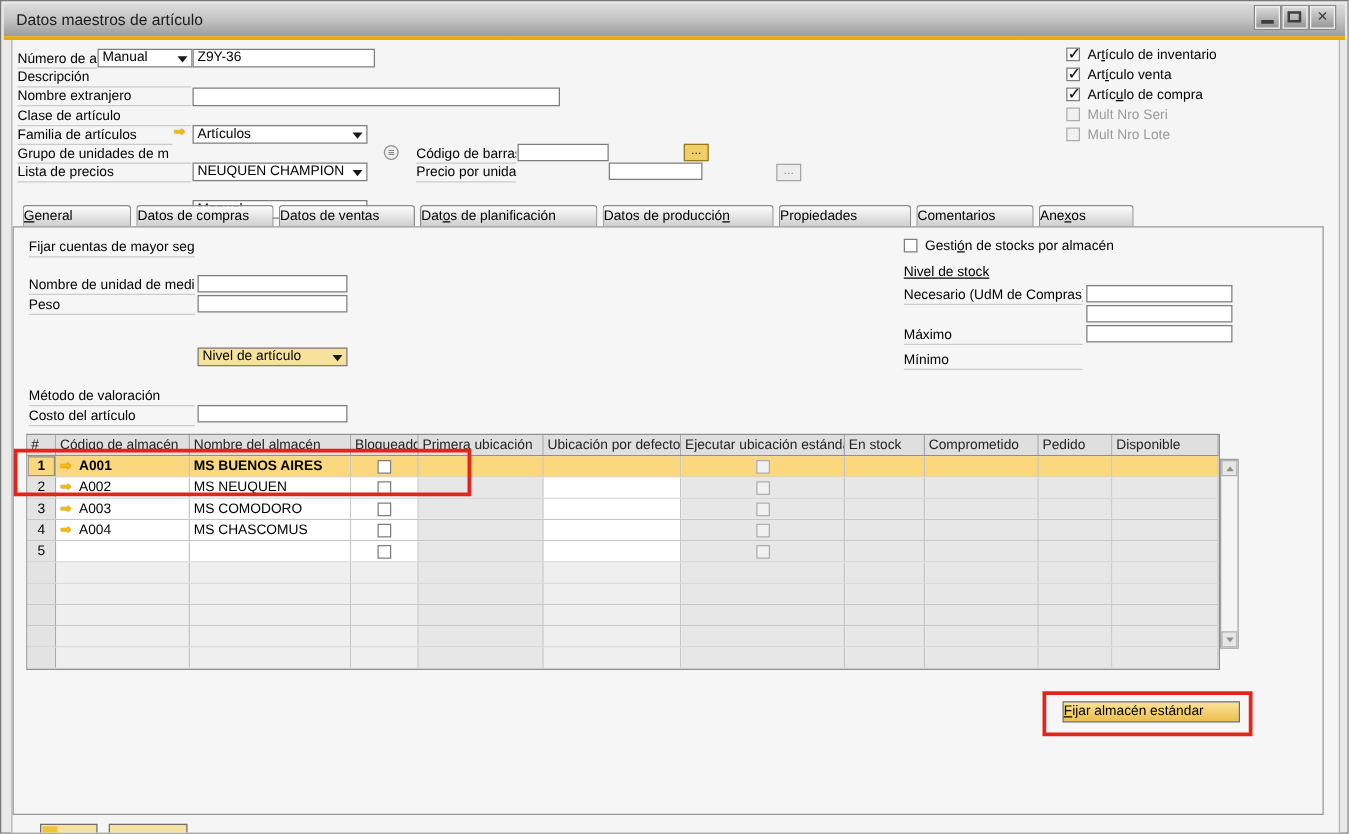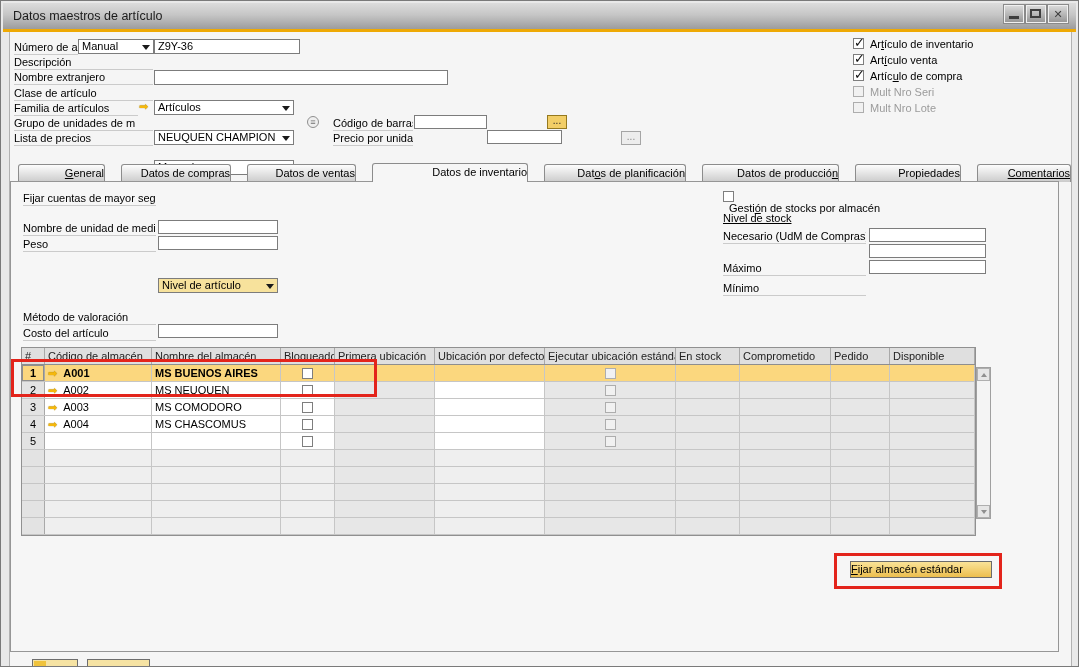--- a/index.html
+++ b/index.html
@@ -26,21 +26,21 @@
   .dotsbtn{background:#F2CE67;border:1px solid #95791F;font-size:10px;color:#222;text-align:center;line-height:10px;box-sizing:border-box;cursor:default;}
   .dotsbtn.gray{background:#EDEDED;border-color:#A5A5A5;color:#8A8A8A;}
   .flagrow{display:flex;align-items:flex-start;height:16px;}
   .flagrow .cblbl{font-size:11px;margin-left:6px;line-height:12px;color:#000;}
   .flagrow .cblbl.dim{color:#9B9B9B;}
   
   #link-arrow-familia,.linkarrow{color:#F5B80C;text-shadow:0 0 1px #8A6A00;font-size:11px;line-height:11px;}
   #uom-circle-icon{width:12px;height:12px;border:1px solid #8F8F8F;border-radius:50%;background:#EFEFEF;color:#6F6F6F;font-size:9px;line-height:11px;text-align:center;box-sizing:border-box;}
   
   #tabbar{left:17px;top:162px;height:19px;display:flex;align-items:flex-end;}
-  .tab{height:18px;box-sizing:border-box;border:1px solid #8C8C8C;border-bottom:none;border-radius:3px 3px 0 0;background:linear-gradient(180deg,#FDFDFD,#CBCBCB);font-size:11px;text-align:right;line-height:17px;margin-right:16px;color:#000;white-space:nowrap;overflow:hidden;cursor:default;}
+  .tab{height:18px;box-sizing:border-box;border:1px solid #8C8C8C;border-bottom:none;border-radius:3px 3px 0 0;background:linear-gradient(180deg,#FDFDFD,#CBCBCB);font-size:11px;text-align:left;line-height:17px;margin-right:4px;color:#000;white-space:nowrap;overflow:hidden;cursor:default;}
   .tab.active{background:#F6F6F6;height:19px;position:relative;z-index:3;}
   
   #tabpanel{left:9px;top:180px;width:1049px;height:471px;border:1px solid #969696;background:#F6F6F6;box-sizing:border-box;}
   .underlined{text-decoration:underline;}
   .heading{font-size:11px;color:#000;}
   
   #whs-table{left:20px;top:346px;width:953px;border:1px solid #909090;background:#FFF;}
   .trow{display:flex;height:17px;box-sizing:border-box;border-bottom:1px solid #C6C6C6;}
   .trow.thead{border-bottom:1px solid #8E8E8E;}
   .tc{box-sizing:border-box;border-right:1px solid #C6C6C6;font-size:11px;padding:0 3px;display:flex;align-items:center;white-space:nowrap;overflow:hidden;flex:none;color:#000;}
@@ -140,34 +140,33 @@
       <div class="flagrow">
         <span class="cb disabled"></span>
         <span class="cblbl dim">Mult Nro Lote</span>
       </div>
     </div>
 
   <div class="abs" id="tabbar">
       <div class="tab" style="width: 87px;"><u>G</u>eneral</div>
       <div class="tab" style="width: 110px;">Datos de compras</div>
       <div class="tab" style="width: 109px;">Datos de ventas</div>
-      <div class="tab active" style="width: 156px;">Datos de inventario</div>
       <div class="tab" style="width: 142px;">Dat<u>o</u>s de planificación</div>
       <div class="tab" style="width: 137px;">Datos de producció<u>n</u></div>
       <div class="tab" style="width: 106px;">Propiedades</div>
-      <div class="tab" style="width: 94px; text-decoration: underline;">Comentarios</div>
+      <div class="tab" style="width: 94px;">Comentarios</div>
       <div class="tab" style="width: 76px;">Ane<u>x</u>os</div>
     </div>
 
   <div class="abs" id="tabpanel"></div>
 
   <div class="abs lbl" style="left:22px;top:191px;width:133px;">Fijar cuentas de mayor seg</div>
   <div class="abs inputbox combo gold" style="left:157px;top:188px;width:120px;height:15px;"><span>Nivel de artículo</span><span class="arr"></span></div>
 
-  <div class="abs flagrow" style="left:722px;top:190px;flex-direction:column;">
+  <div class="abs flagrow" style="left:722px;top:190px;">
     <span class="cb"></span>
     <span class="cblbl">Gesti<u>ó</u>n de stocks por almacén</span>
   </div>
   <div class="abs heading underlined" style="left:722px;top:211px;">Nivel de stock</div>
   <div class="abs lbl" style="left:722px;top:229px;width:143px;">Necesario (UdM de Compras)</div>
   <div class="abs inputbox" style="left:868px;top:227px;width:117px;height:14px;"></div>
   <div class="abs lbl" style="left:722px;top:245px;width:143px;margin-top:36px;">Mínimo</div>
   <div class="abs inputbox" style="left:868px;top:243px;width:117px;height:14px;"></div>
   <div class="abs lbl" style="left:722px;top:261px;width:143px;">Máximo</div>
   <div class="abs inputbox" style="left:868px;top:259px;width:117px;height:14px;"></div>

